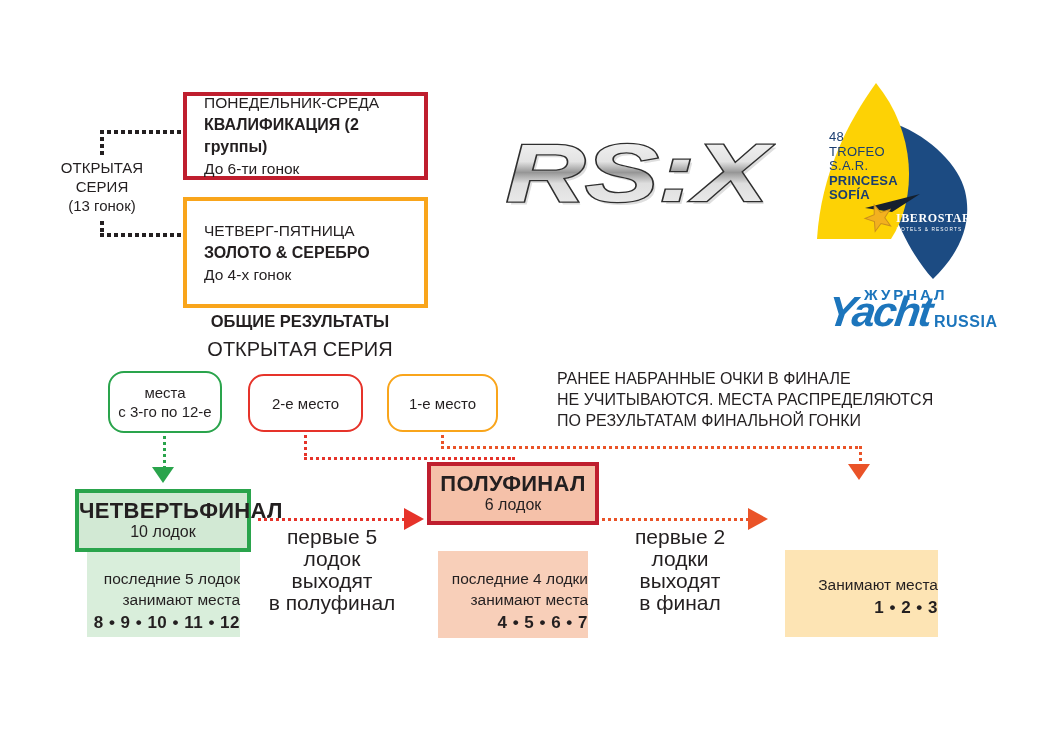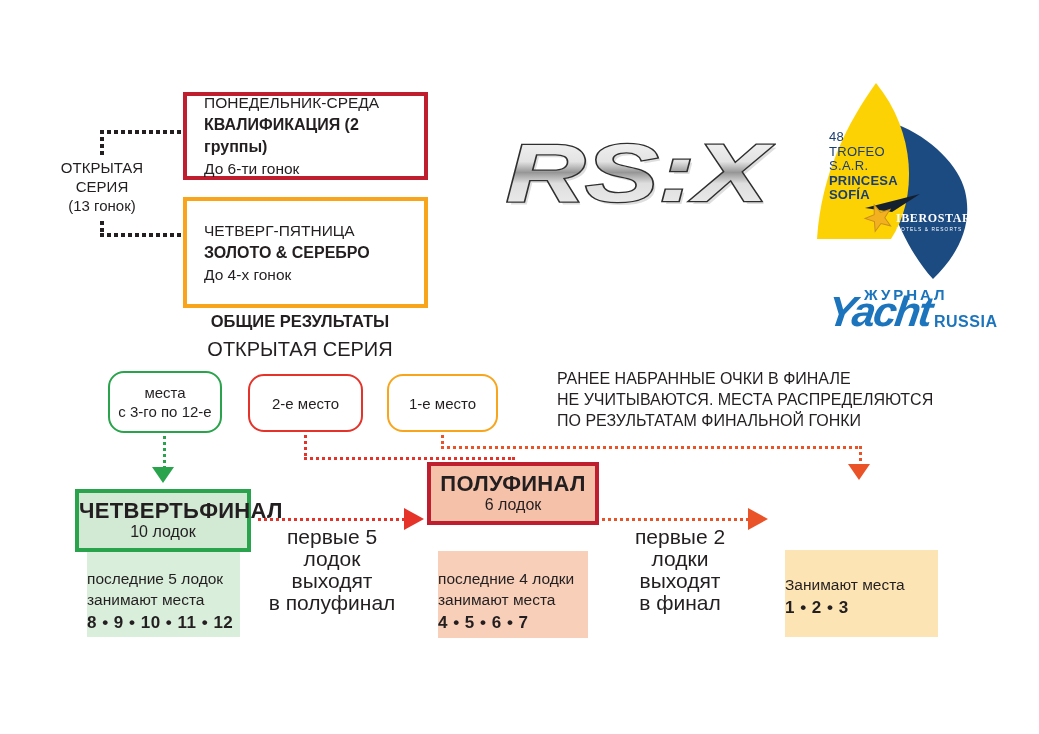--- a/index.html
+++ b/index.html
@@ -34,21 +34,21 @@
   .note{position:absolute;font-size:16px;line-height:21px}
 
   
   .stage{position:absolute;box-sizing:border-box;display:flex;flex-direction:column;justify-content:center;
          text-align:center;z-index:2}
   .stage .t{font-weight:bold;font-size:22px;line-height:22px;letter-spacing:.3px}
   .stage .n{font-size:16px;line-height:20px}
   .stage.g{border:4px solid var(--green);background:var(--green-fill)}
   .stage.r{border:4px solid var(--crimson);background:var(--salmon-fill)}
   .stage.o{border:4px solid var(--orangered);background:var(--peach-fill)}
-  .sub{position:absolute;box-sizing:border-box;text-align:left;font-size:15.5px;line-height:21px;z-index:1}
+  .sub{position:absolute;box-sizing:border-box;text-align:right;font-size:15.5px;line-height:21px;z-index:1}
   .sub.g{background:var(--green-sub);padding-top:17px}
   .sub.r{background:var(--salmon-sub);padding-top:17px}
   .sub.o{background:var(--peach-sub);padding-top:24px}
   .sub .places{font-weight:bold;font-size:17px;margin-top:2px;letter-spacing:.5px}
   .trans{position:absolute;text-align:center;font-size:21px;line-height:22px}
 
   
   .rsx{position:absolute;left:498px;top:128px;width:278px;height:95px}
   .rsx-shadow{font-family:"Liberation Sans",sans-serif;font-style:italic;font-weight:bold;font-size:82px;fill:#c4c4c4;opacity:.55}
   .rsx-main{font-family:"Liberation Sans",sans-serif;font-style:italic;font-weight:bold;font-size:82px;

